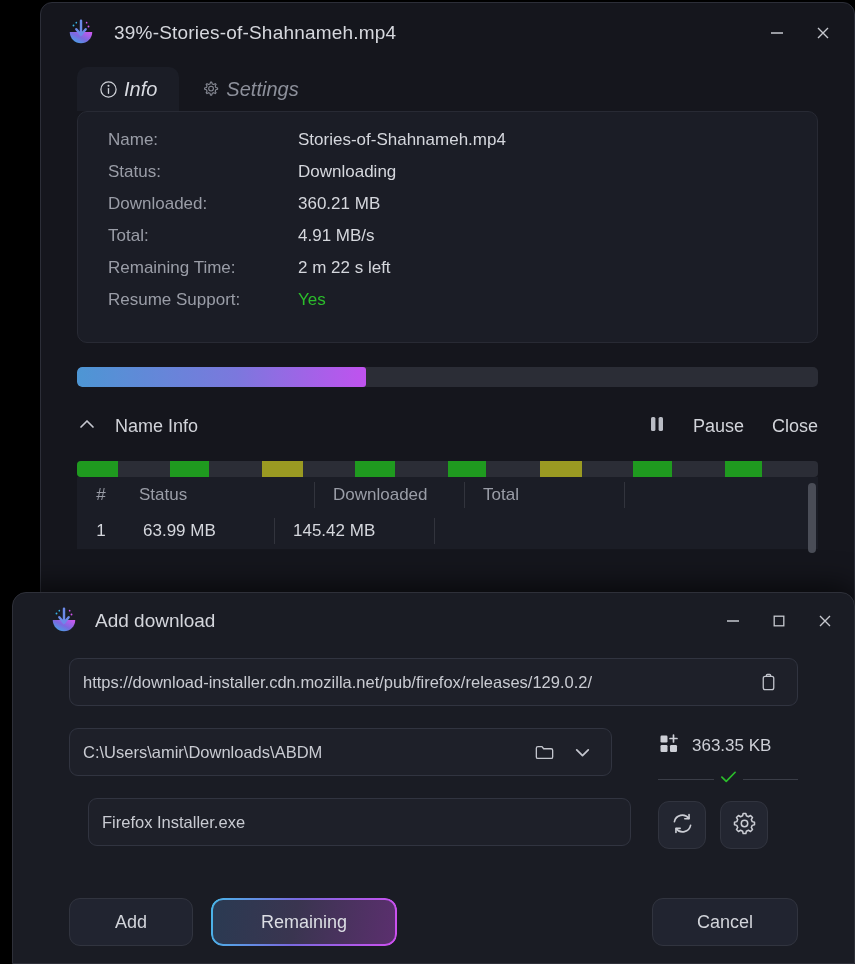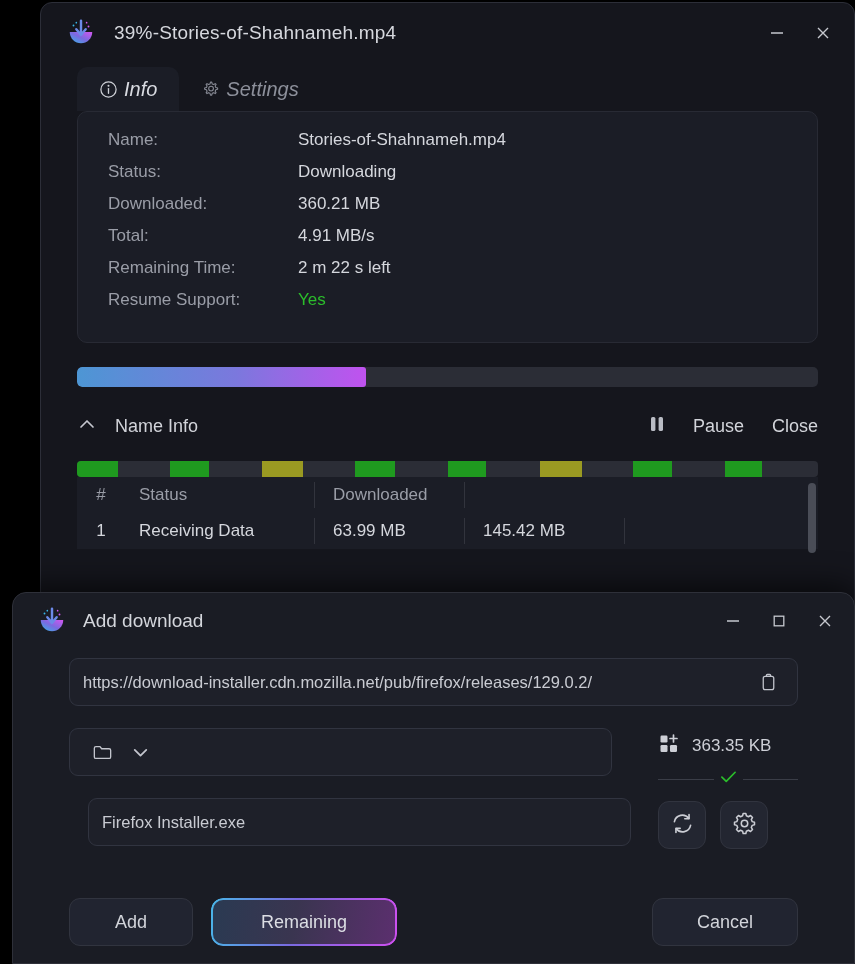--- a/index.html
+++ b/index.html
@@ -167,21 +167,21 @@
     border: 1px solid #2e3039;
     border-top-left-radius: 14px;
     border-top-right-radius: 14px;
     box-shadow: 0 -6px 30px rgba(0,0,0,.65);
     overflow: hidden;
   }
   .ad-titlebar {
     position: relative;
     height: 56px;
     display: flex; align-items: center;
-    padding-left: 24px;
+    padding-left: 36px;
   }
   .ad-title { margin-left: 16px; font-size: 19px; color: #d4d6dc; }
   .ad-winbtns { position: absolute; right: 6px; top: 0; height: 56px; display: flex; align-items: center; }
 
   .field {
     background: #1e2029;
     border: 1px solid #313440;
     border-radius: 9px;
     height: 48px;
     display: flex;
@@ -425,24 +425,24 @@
         <div class="seg-slot" style="width: 12.5%;">
           <div class="seg-fill" style="width: 40%; background: rgb(31, 154, 31);"></div>
         </div>
       </div>
 
     <div class="parts-table">
       <div class="pt-row head">
         <div class="pt-c-num">#</div>
         <div class="pt-c-status">Status</div>
         <div class="pt-c-down">Downloaded</div>
+        <div class="pt-c-total">Total</div>
       </div>
       <div class="pt-row body">
         <div class="pt-c-num">1</div>
-        <div class="pt-c-status">Receiving Data</div>
         <div class="pt-c-down">63.99 MB</div>
         <div class="pt-c-total">145.42 MB</div>
       </div>
       <div class="pt-scroll"></div>
     </div>
   </div>
 
   <div class="add-dialog">
 
     <div class="ad-titlebar">
@@ -493,20 +493,21 @@
             <rect x="5.5" y="4.5" width="11" height="14" rx="2" fill="none" stroke="currentColor" stroke-width="1.35"></rect>
             <path d="M8.8 4.5 V3.4 A1 1 0 0 1 9.8 2.4 H12.2 A1 1 0 0 1 13.2 3.4 V4.5 Z" fill="none" stroke="currentColor" stroke-width="1.35"></path>
           </svg>
         </span>
       </div>
     </div>
 
     <div class="row-mid">
       <div class="mid-left">
         <div class="field path-field">
+          <span class="txt">C:\Users\amir\Downloads\ABDM</span>
           <span class="ficon">
             <svg width="23" height="23" viewBox="0 0 24 24">
               <path d="M3.5 7.5 A1.6 1.6 0 0 1 5.1 5.9 H9.4 L11.1 8.1 H18.9 A1.6 1.6 0 0 1 20.5 9.7 V16.6 A1.6 1.6 0 0 1 18.9 18.2 H5.1 A1.6 1.6 0 0 1 3.5 16.6 Z" fill="none" stroke="currentColor" stroke-width="1.4" stroke-linejoin="round"></path>
             </svg>
           </span>
           <span class="ficon">
             <svg width="21" height="21" viewBox="0 0 20 20">
                 <path d="M4.5 7.5 L10 13 L15.5 7.5" fill="none" stroke="currentColor" stroke-width="1.7" stroke-linecap="round" stroke-linejoin="round"></path>
               </svg>
           </span>

